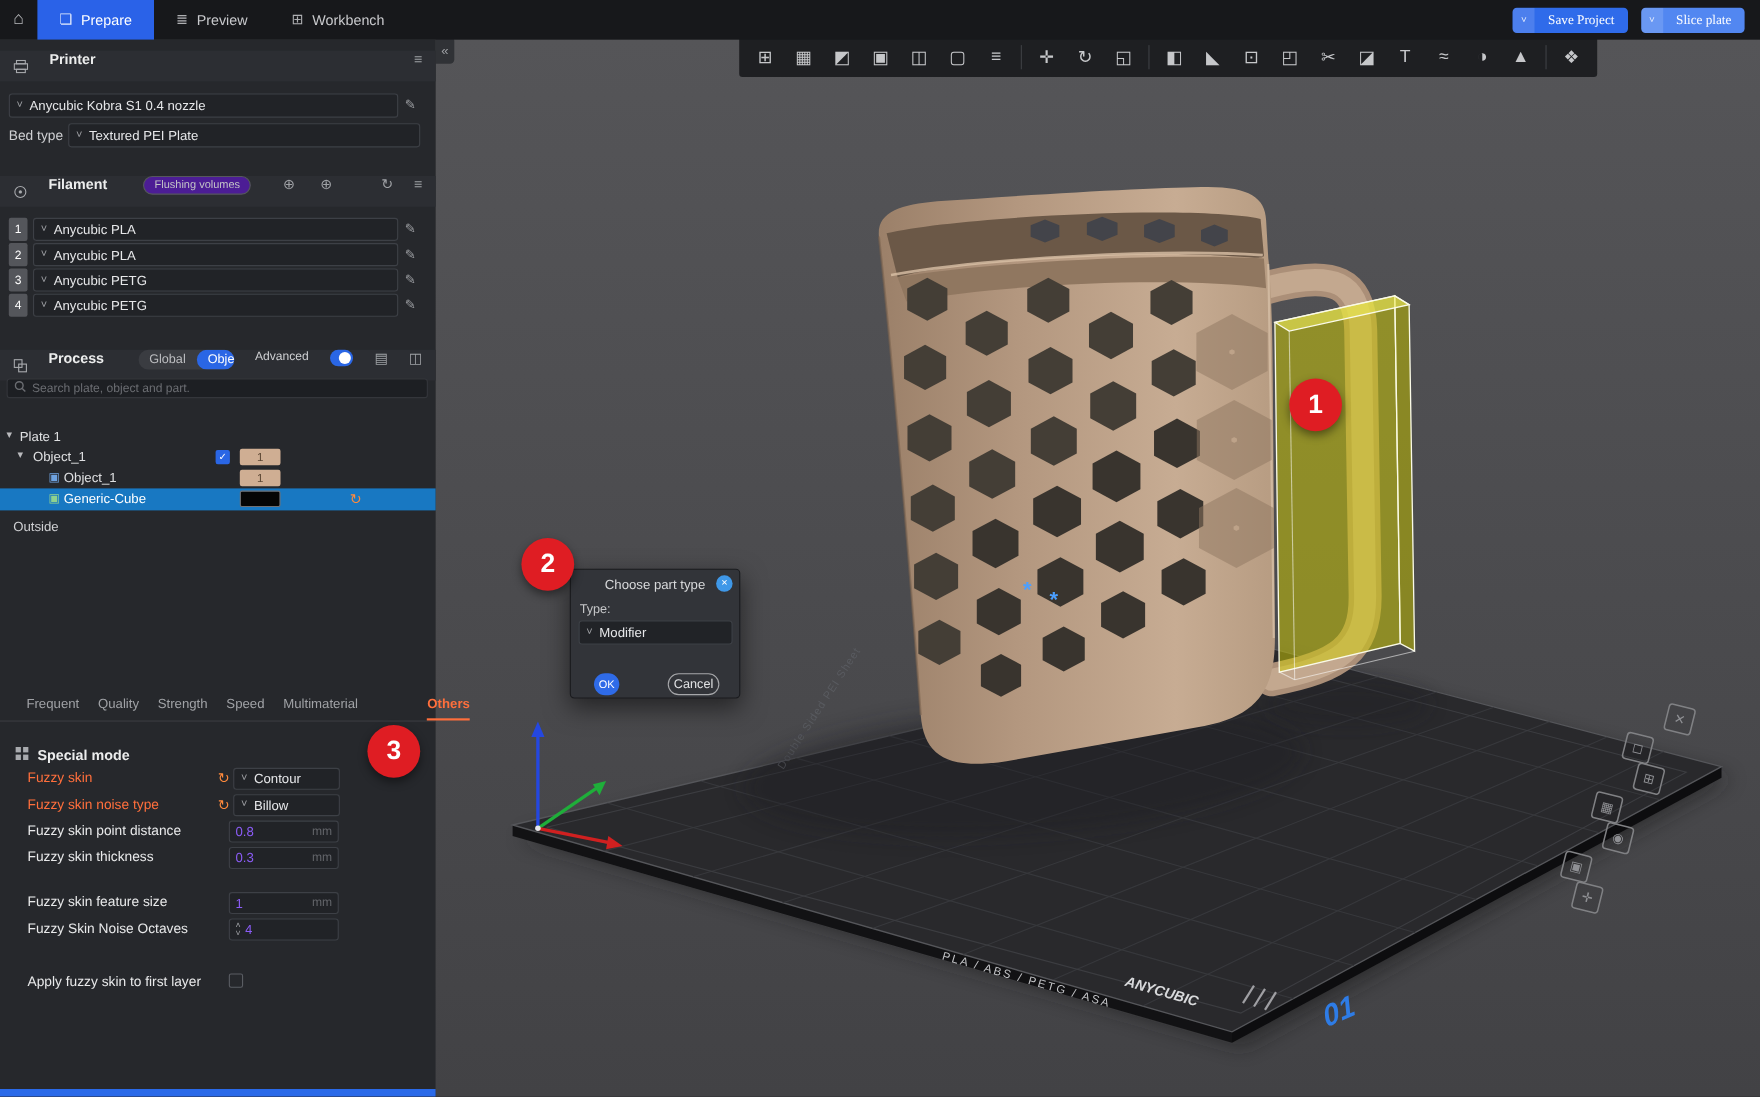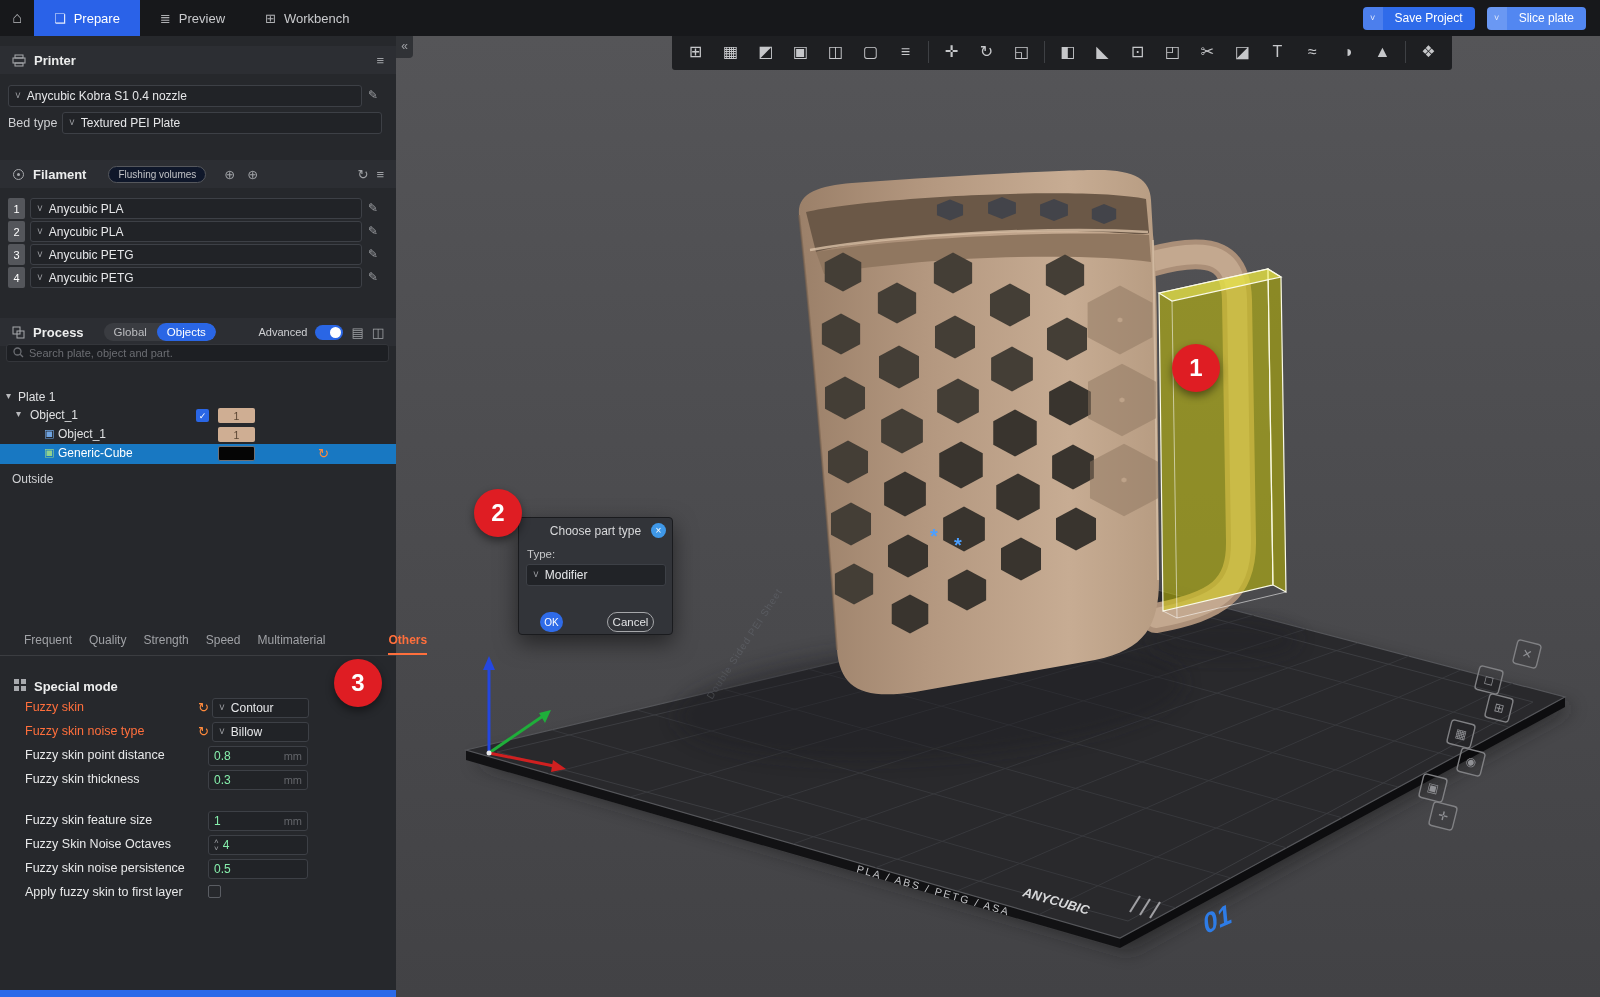--- a/index.html
+++ b/index.html
@@ -8,35 +8,35 @@
 
   
   .topbar { position:absolute; top:0; left:0; width:1600px; height:36px; background:#17181b; display:flex; align-items:center; z-index:8; }
   .home { width:34px; text-align:center; color:#b9babd; font-size:16px; }
   .tab { height:36px; display:flex; align-items:center; gap:8px; padding:0 20px; color:#c9cacd; font-size:13px; }
   .tab .ticn { font-size:13px; opacity:.85; }
   .tab.active { background:#2a62e8; color:#fff; }
   .topbar-spacer { flex:1; }
   .tb-btn { height:23px; border-radius:4px; background:#2f6bea; color:#fff; display:flex; align-items:center; font-size:12px; margin-right:12px; overflow:hidden; }
   .tb-btn .bcaret { width:20px; height:23px; display:flex; align-items:center; justify-content:center; background:rgba(255,255,255,.14); font-size:9px; color:#e8eefc; }
-  .tb-btn .blabel { padding:0 12px; }
+  .tb-btn .blabel { padding:0 12px;font-family:Liberation Serif, serif; }
   .tb-btn.slice { background:#5287f1; margin-right:14px; }
 
   
   .sidebar { position:absolute; top:36px; left:0; width:396px; height:961px; background:#26282c; z-index:7; }
   .abs { position:absolute; }
-  .sec-h { position:absolute; left:0; width:396px; height:28px; background:#2c2e33; display:flex; align-items:center; padding:0 12px; gap:8px; color:#eceded; font-size:13px; font-weight:bold; }
+  .sec-h { position:absolute; left:0; width:396px; height:28px; background:#2c2e33; display:flex; padding:0 12px; gap:19px; color:#eceded; font-size:13px; font-weight:bold; }
   .sec-h .hicon { display:flex; align-items:center; }
   .sec-h .rgap { margin-left:auto; }
   .gicon { color:#9fa1a5; font-size:13px; font-weight:normal; }
   .sel { background:#212327; border:1px solid #3d4046; border-radius:3px; color:#e6e7e9; font-size:12px; display:flex; align-items:center; gap:6px; padding:0 6px; height:22px; }
   .caret { color:#9fa1a5; font-size:10px; line-height:1; }
   .pencil { color:#9fa1a5; font-size:12px; }
   .flabel { color:#cfd0d3; font-size:12.5px; }
-  .pill-btn { height:17px; border:1px solid #55575c; border-radius:9px; background:#0f172a; color:#c2c3c6; font-size:10px; font-weight:normal; display:flex; align-items:center; padding:0 9px; }
+  .pill-btn { height:17px; border:1px solid #55575c; border-radius:9px; background:#4c1d95; color:#c2c3c6; font-size:10px; font-weight:normal; display:flex; align-items:center; padding:0 9px; }
   .fidx { position:absolute; left:8px; width:17px; height:21px; background:#54565b; border-radius:2px; color:#fff; font-size:11px; display:flex; align-items:center; justify-content:center; }
   .seg { display:flex; height:18px; background:#3a3c41; border-radius:9px; font-weight:normal; font-size:11.5px; overflow:hidden; }
   .seg .sg { padding:0 10px; display:flex; align-items:center; color:#bdbec1; }
   .seg .sg.on { background:#2a66e5; color:#fff; border-radius:9px; }
   .switch { width:28px; height:15px; border-radius:8px; background:#2a66e5; position:relative; }
   .switch .knob { position:absolute; right:2px; top:2px; width:11px; height:11px; border-radius:50%; background:#fff; }
   .search { position:absolute; top:308px; left:6px; width:383px; height:18px; background:#1d1f23; border:1px solid #34363b; border-radius:3px; display:flex; align-items:center; gap:5px; padding:0 6px; }
   .search input { flex:1; background:transparent; border:none; outline:none; color:#e8e9ea; font-size:11px; font-family:inherit; }
   .search input::placeholder { color:#6b6d72; }
   .thead { position:absolute; top:330px; left:0; width:396px; height:18px; background:#2f3136; color:#c6c7c9; font-size:11.5px; border-bottom:1px solid #222327; }
@@ -55,21 +55,21 @@
   .tabsrow { position:absolute; top:594px; left:0; width:396px; height:26px; display:flex; align-items:flex-end; gap:17px; padding:0 0 0 24px; border-bottom:1px solid #3b3d41; font-size:12px; color:#a0a2a6; }
   .tabsrow .stab { padding-bottom:6px; border-bottom:2px solid transparent; }
   .tabsrow .stab.active { color:#ff6f3c; border-bottom-color:#ff6f3c; font-weight:bold;margin-left:46px; }
   .spec-h { position:absolute; top:638px; left:0; width:396px; height:24px; display:flex; align-items:center; gap:8px; padding:0 14px; color:#eceded; font-size:13px; font-weight:bold; }
   .srow { position:absolute; left:0; width:396px; height:22px; }
   .slabel { position:absolute; left:25px; top:3px; font-size:12.5px; color:#e8e9ea; }
   .slabel.mod { color:#ff6f3c; }
   .revert { position:absolute; left:198px; top:3px; }
   .sel-sm { position:absolute; left:212px; top:1px; width:97px; height:20px; }
   .num { position:absolute; left:208px; top:1px; width:100px; height:20px; background:#212327; border:1px solid #3d4046; border-radius:3px; display:flex; align-items:center; padding:0 5px; }
-  .num input { width:56px; background:transparent; border:none; outline:none; color:#86efac; font-size:12px; font-family:inherit; }
+  .num input { width:56px; background:transparent; border:none; outline:none; color:#8b5cf6; font-size:12px; font-family:inherit; }
   .num .unit { margin-left:auto; color:#63656a; font-size:11px; }
   .spin { display:flex; flex-direction:column; margin-right:4px; color:#9fa1a5; font-size:8px; }
   .spin i { font-style:normal; height:7px; line-height:7px; }
   .cb { position:absolute; left:208px; top:3px; width:13px; height:13px; border:1px solid #5a5d63; border-radius:2px; background:#26282c; }
   .side-bottom { position:absolute; bottom:0; left:0; width:396px; height:7px; background:#2a6ae9; }
 
   
   .scene { position:absolute; left:396px; top:36px; z-index:1; }
   .collapse-tab { position:absolute; left:396px; top:33px; width:17px; height:25px; background:#303236; border-radius:0 4px 4px 0; color:#9fa1a5; font-size:12px; display:flex; align-items:center; justify-content:center; z-index:3; }
   .vtoolbar { position:absolute; left:672px; top:33px; height:37px; background:#1e1f22; border-radius:3px; display:flex; align-items:center; padding:0 6px; z-index:3; }
@@ -473,26 +473,20 @@
     <div class="srow" style="top:798px">
       <span class="slabel">Fuzzy Skin Noise Octaves</span>
       <div class="num">
         <span class="spin">
             <i>˄</i>
             <i>˅</i>
           </span>
         <input value="4" style="">
       </div>
     </div>
-    <div class="srow" style="top:822px">
-      <span class="slabel">Fuzzy skin noise persistence</span>
-      <div class="num">
-        <input value="0.5" style="">
-      </div>
-    </div>
     <div class="srow" style="top:846px">
       <span class="slabel">Apply fuzzy skin to first layer</span>
       <span class="cb"></span>
     </div>
 
     <div class="side-bottom"></div>
   </aside>
 
   <div class="collapse-tab">
       <span>«</span>

